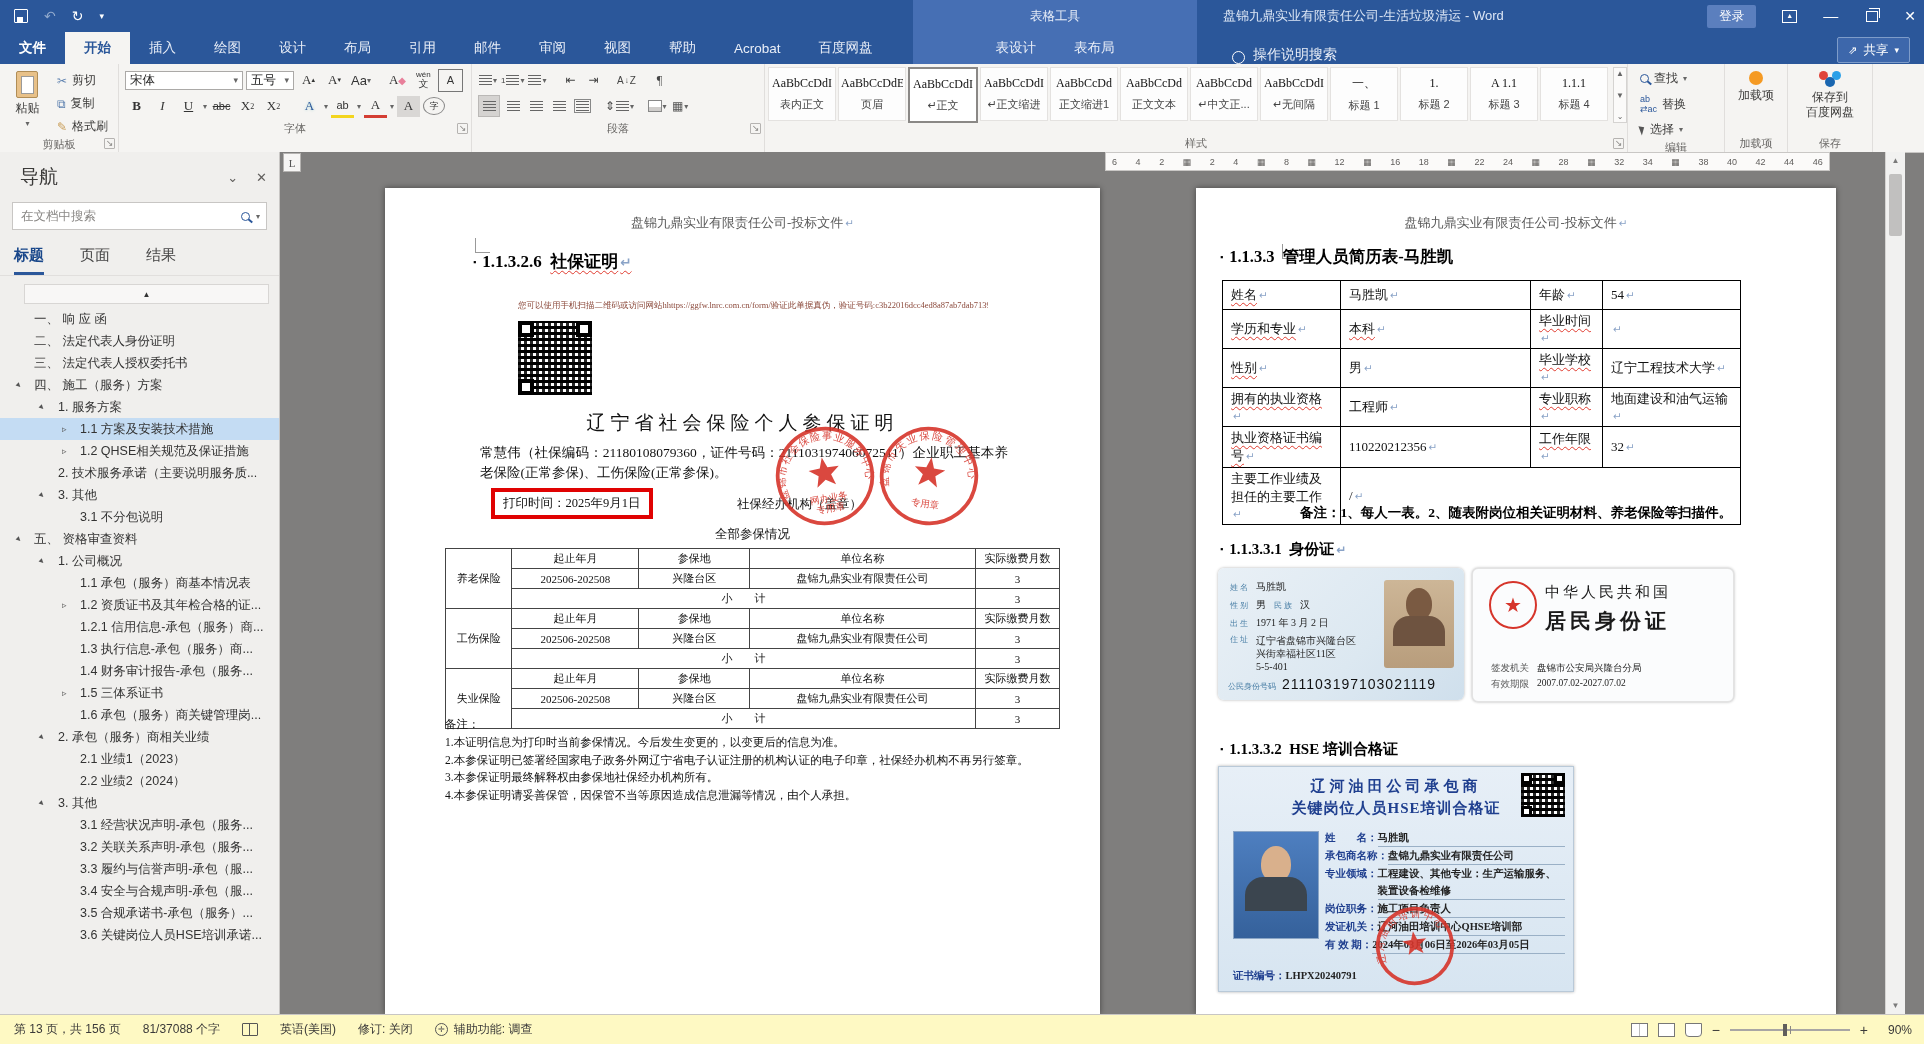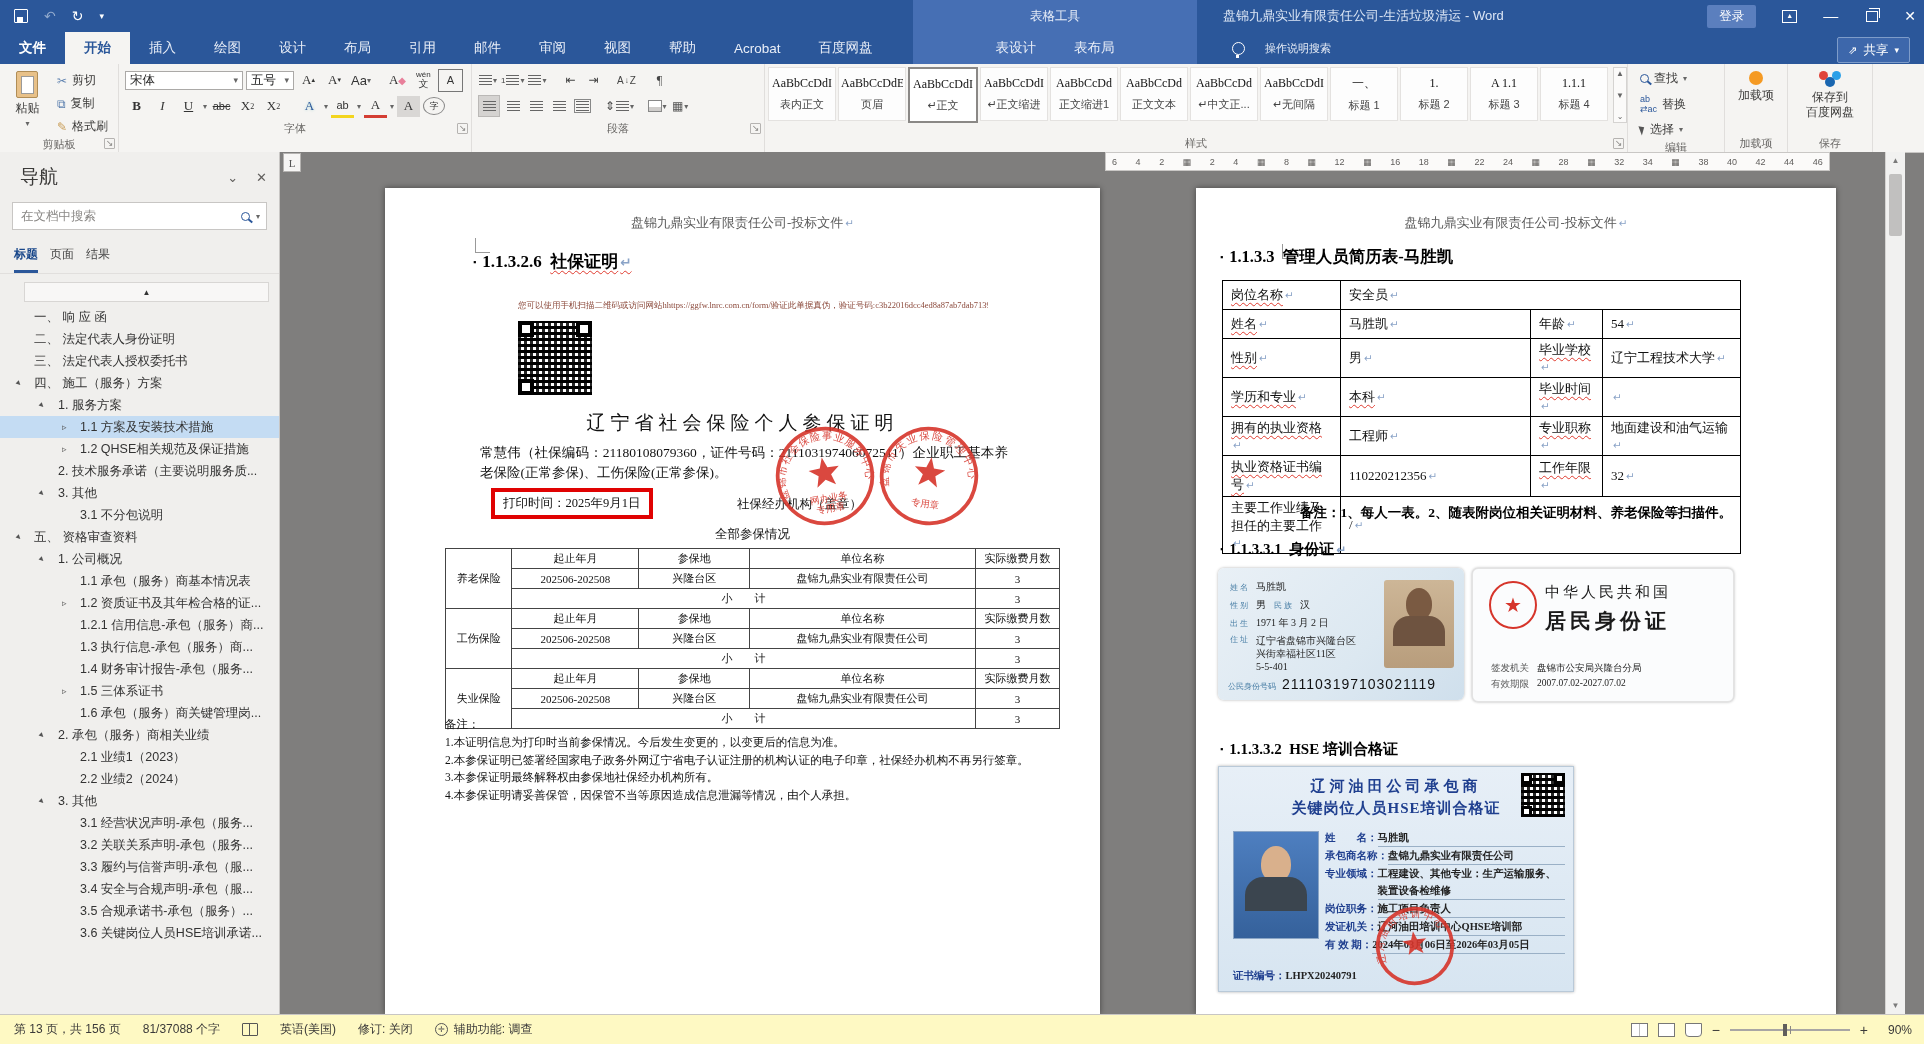--- a/index.html
+++ b/index.html
@@ -24,21 +24,21 @@
   .restore::before{content:"";position:absolute;left:2px;top:-4px;width:10px;height:9px;border:1.3px solid #fff;border-bottom:none;border-left:none}
   .wmin{font-size:15px;line-height:0.4}
   .wclose{font-size:14px}
 
   
   #tabrow{position:absolute;left:0;top:32px;width:1924px;height:32px;background:#2b579a;display:flex;align-items:stretch}
   .tab{display:flex;align-items:center;padding:0 19px;color:#e9eef7;font-size:13.5px;white-space:nowrap}
   .tab.file{background:#2b579a;font-weight:bold;color:#fff}
   .tab.active{background:#f5f4f2;color:#2b579a;font-weight:bold}
   .ctx-tabs{position:absolute;left:913px;top:0;width:284px;height:32px;background:#466fb4;display:flex;justify-content:center}
-  .assist{position:absolute;left:1232px;top:0;height:32px;display:flex;align-items:center;gap:20px;color:#e9eef7;font-size:11px}
+  .assist{position:absolute;left:1232px;top:0;height:32px;display:flex;align-items:flex-end;gap:8px;color:#e9eef7;font-size:14px}
   .bulb{width:11px;height:11px;border:1.4px solid #fff;border-radius:50%;position:relative}
   .bulb::after{content:"";position:absolute;left:3px;bottom:-4px;width:3px;height:3px;background:#fff}
   .share-btn{position:absolute;right:14px;top:37px;height:24px;display:flex;align-items:center;gap:6px;
     border:1px solid #7e9cc9;background:#3d67ab;color:#fff;font-size:12.5px;padding:0 10px;border-radius:2px;z-index:5}
 
   
   #ribbon{position:absolute;left:0;top:64px;width:1924px;height:88px;background:#f5f4f2;border-bottom:1px solid #c8c6c4;display:flex}
   .rgroup{position:relative;border-right:1px solid #e0dedc;height:100%;flex:none;display:flex;flex-direction:column}
   .rg-body{flex:1;display:flex;padding:4px 6px 0 6px;gap:4px}
   .rg-label{height:18px;display:flex;align-items:center;justify-content:center;font-size:11px;color:#6a6866;position:relative}
@@ -82,21 +82,21 @@
   .bd3{left:6px;bottom:0;width:10px;height:10px;background:#1a66b0}
 
   
   #navpane{position:absolute;left:0;top:152px;width:280px;height:862px;background:#f0efed;border-right:1px solid #c8c6c4;box-sizing:border-box;overflow:hidden}
   .nav-head{display:flex;align-items:center;padding:12px 12px 6px 20px}
   .nav-title{font-size:19px;color:#3b3a39;flex:1}
   .nav-hic{color:#605e5c;font-size:13px;margin-left:18px}
   .nav-search{margin:6px 12px;height:26px;background:#fff;border:1px solid #c8c6c4;display:flex;align-items:center;padding:0 6px;gap:6px}
   .nav-search input{flex:1;border:none;outline:none;font-size:12.5px;color:#333;background:transparent;font-family:"Liberation Sans",sans-serif}
   .nav-search input::placeholder{color:#8a8886}
-  .nav-tabs{display:flex;gap:12px;padding:10px 0 0 14px;font-size:12px;color:#444;border-bottom:1px solid #e1dfdd}
+  .nav-tabs{display:flex;gap:36px;padding:10px 0 0 14px;font-size:15px;color:#444;border-bottom:1px solid #e1dfdd}
   .nav-tab{padding-bottom:7px}
   .nav-tab.active{color:#19478a;font-weight:bold;border-bottom:3px solid #2b579a}
   .collapse-strip{margin:8px 10px 4px 24px;height:18px;border:1px solid #d8d6d4;background:#f8f7f6;display:flex;align-items:center;justify-content:center;font-size:8px;color:#333}
   .nav-list{overflow:hidden}
   .nav-item{position:relative;height:22px;line-height:22px;font-size:12.5px;color:#333;white-space:nowrap;overflow:hidden}
   .nav-item.ind-1{padding-left:34px}
   .nav-item.ind-2{padding-left:58px}
   .nav-item.ind-3{padding-left:80px}
   .nav-item::before{position:absolute;color:#555;font-size:9px}
   .nav-item.arrow-exp::before{content:"▸";transform:rotate(45deg)}
@@ -727,41 +727,37 @@
       </div>
 
       <table class="resume">
         <colgroup>
             <col style="width:118px">
             <col style="width:190px">
             <col style="width:72px">
             <col style="width:138px">
           </colgroup>
         <tbody>
-            <tr>
-              <td class="pm"><span class="wavy">岗位名称</span></td>
-            <td colspan="3" class="pm"><span>安全员</span></td>
-            </tr>
         <tr>
               <td class="pm"><span class="wavy">姓名</span></td>
             <td class="pm"><span>马胜凯</span></td>
             <td class="pm"><span>年龄</span></td>
             <td class="pm"><span>54</span></td>
             </tr>
         <tr>
+              <td class="pm"><span class="wavy">学历和专业</span></td>
+            <td class="pm"><span class="wavy">本科</span></td>
+            <td class="pm"><span class="wavy">毕业时间</span></td>
+            <td class="pm"><span></span></td>
+            </tr>
+        <tr>
               <td class="pm"><span class="wavy">性别</span></td>
             <td class="pm"><span>男</span></td>
             <td class="pm"><span class="wavy">毕业学校</span></td>
             <td class="pm"><span>辽宁工程技术大学</span></td>
-            </tr>
-        <tr>
-              <td class="pm"><span class="wavy">学历和专业</span></td>
-            <td class="pm"><span class="wavy">本科</span></td>
-            <td class="pm"><span class="wavy">毕业时间</span></td>
-            <td class="pm"><span></span></td>
             </tr>
         <tr>
               <td class="pm"><span class="wavy">拥有的执业资格</span></td>
             <td class="pm"><span>工程师</span></td>
             <td class="pm"><span class="wavy">专业职称</span></td>
             <td class="pm"><span>地面建设和油气运输</span></td>
             </tr>
         <tr>
               <td class="pm"><span class="wavy">执业资格证书编号</span></td>
             <td class="pm"><span>110220212356</span></td>

